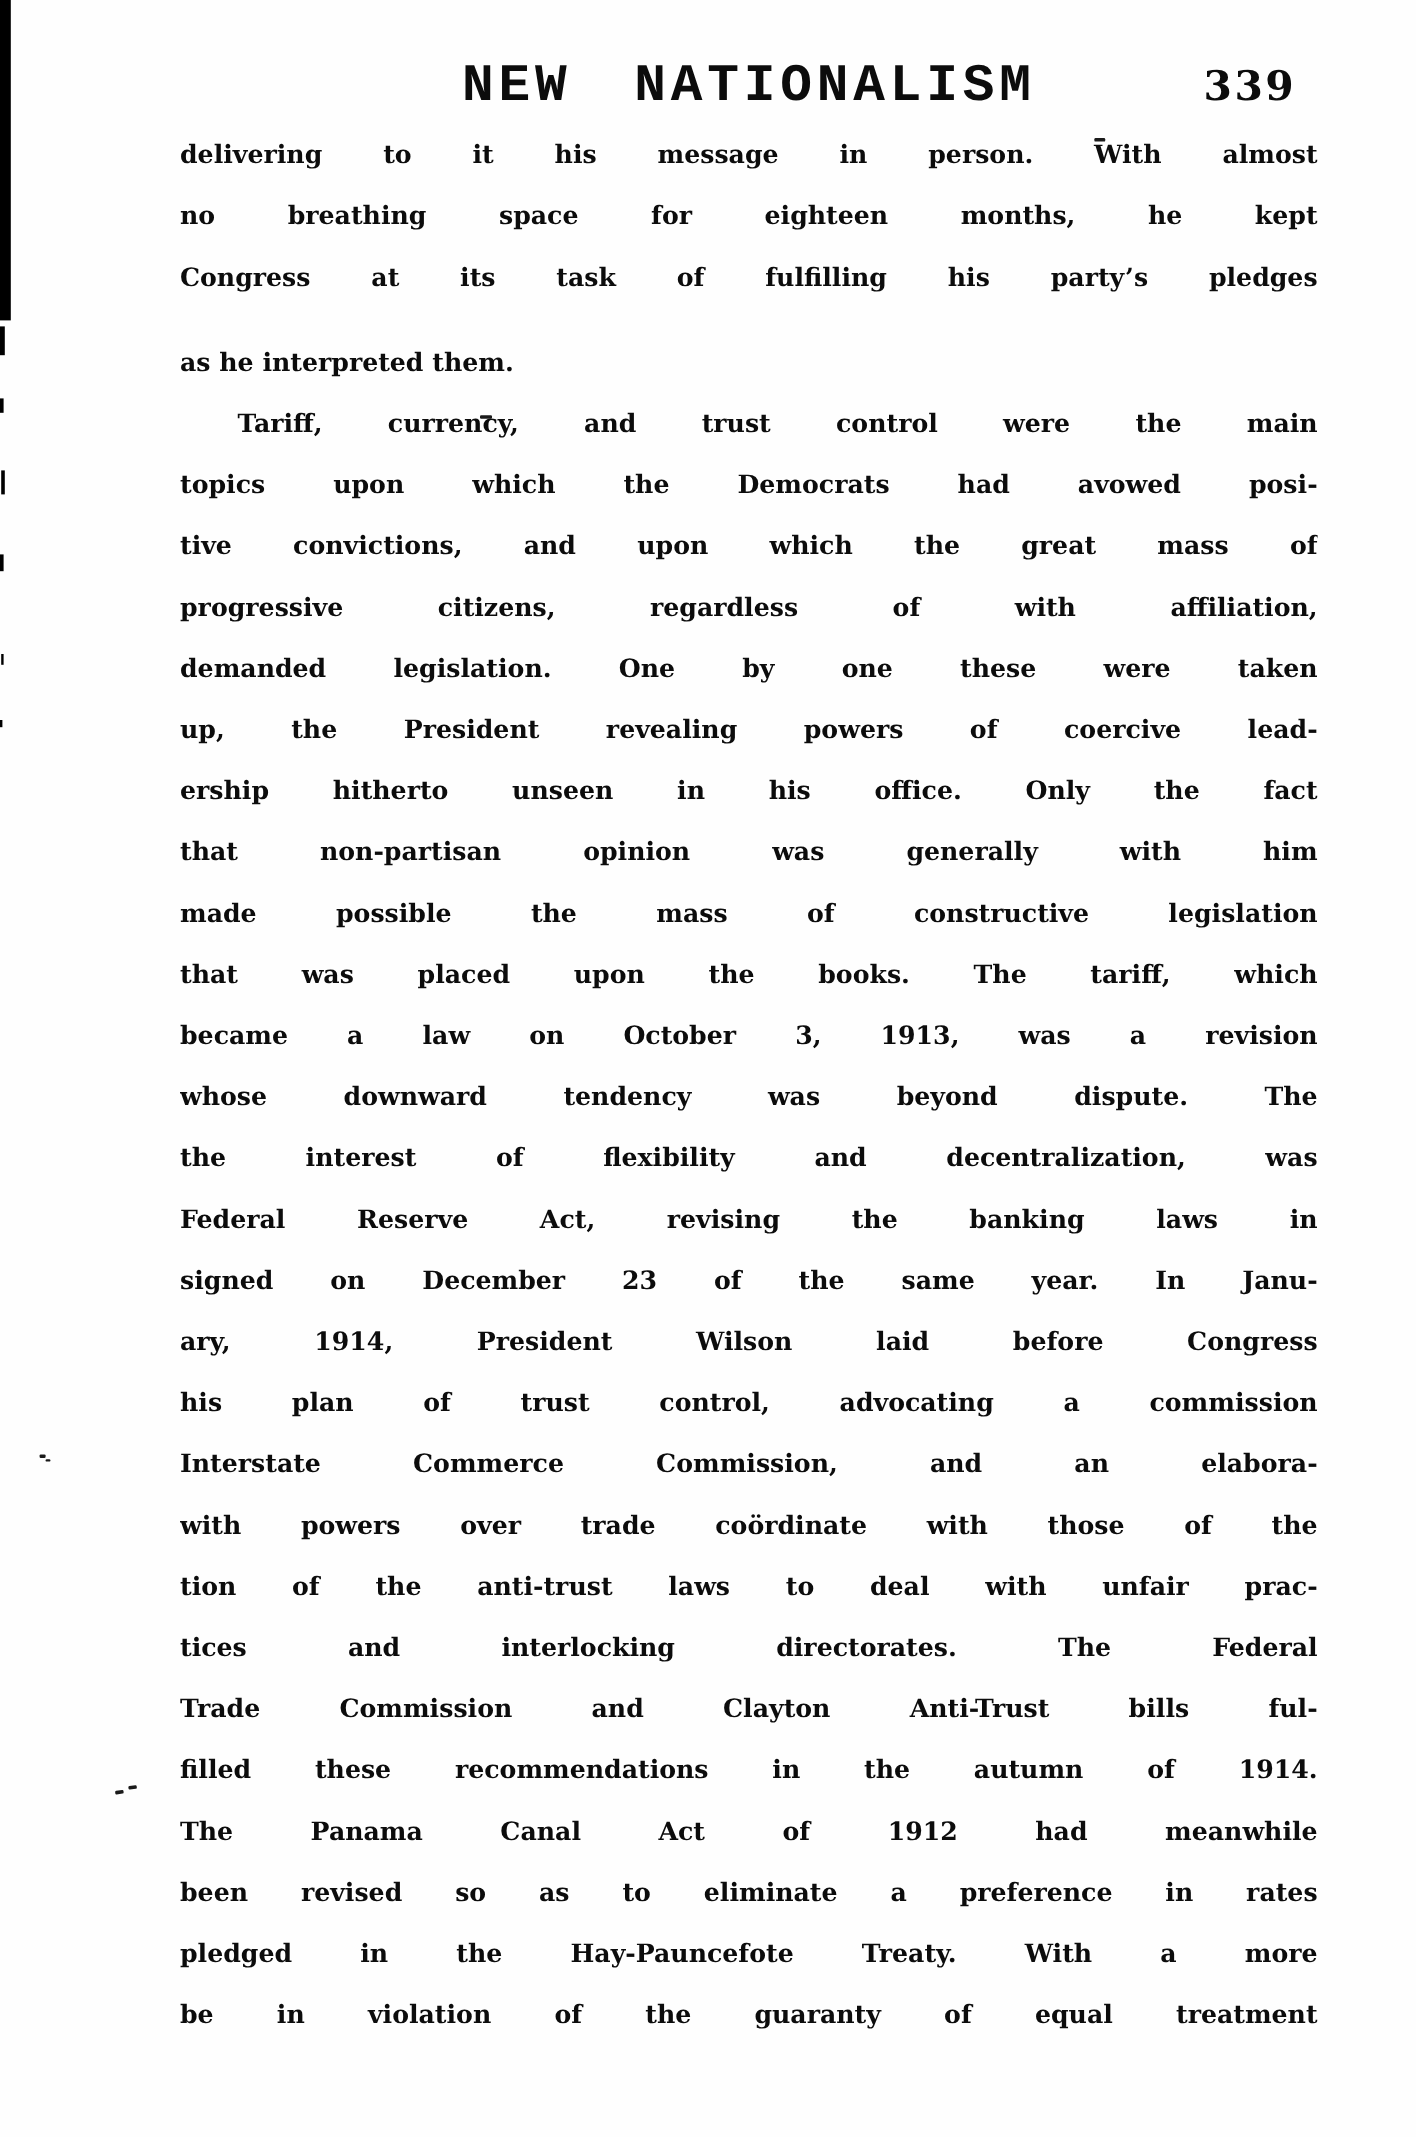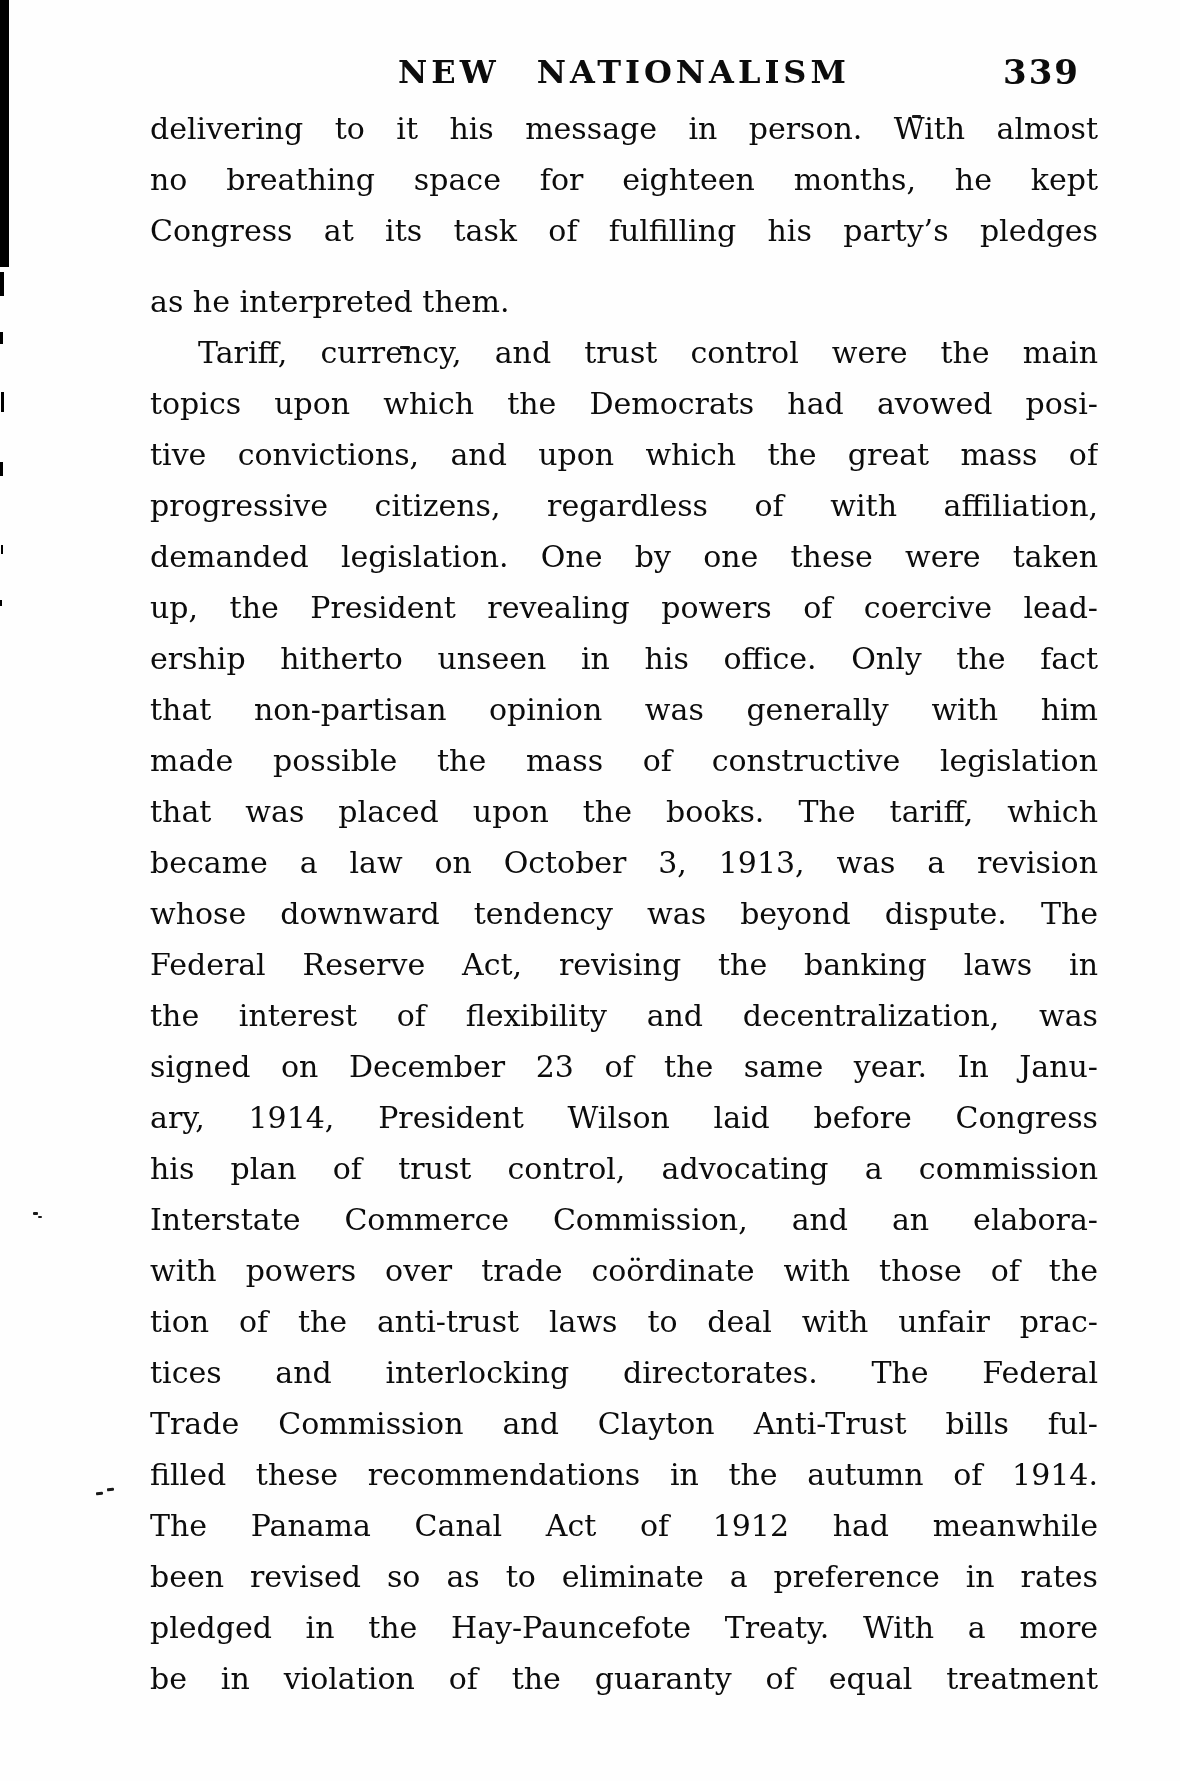--- a/index.html
+++ b/index.html
@@ -21,45 +21,46 @@
   .running-head {
     position: absolute;
     left: 150px;
     top: 50px;
     width: 948px;
     height: 44px;
   }
   .head-title {
     display: block;
     text-align: center;
-    font-size: 32px;
+    font-size: 44px;
     line-height: 44px;
     font-weight: 700;
     letter-spacing: 4px;
     word-spacing: 22px;
     white-space: nowrap;
+    font-family: Liberation Mono, monospace;
   }
   .page-num {
     position: absolute;
     right: 18px;
     top: 0px;
     font-size: 34px;
     line-height: 44px;
     font-weight: 700;
     letter-spacing: 2px;
   }
 
   
   .text-block {
     position: absolute;
     left: 150px;
     top: 103px;
     width: 948px;
-    font-size: 30px;
-    font-weight: 400;
+    font-size: 21px;
+    font-weight: 700;
     line-height: 51px;
   }
   .line {
     height: 51px;
     text-align: justify;
     text-align-last: justify;
     overflow: hidden;
     white-space: normal;
   }
   .line.para-end {
@@ -123,22 +124,22 @@
     <div class="line">tive convictions, and upon which the great mass of</div>
     <div class="line">progressive citizens, regardless of with affiliation,</div>
     <div class="line">demanded legislation. One by one these were taken</div>
     <div class="line">up, the President revealing powers of coercive lead-</div>
     <div class="line">ership hitherto unseen in his office. Only the fact</div>
     <div class="line">that non-partisan opinion was generally with him</div>
     <div class="line">made possible the mass of constructive legislation</div>
     <div class="line">that was placed upon the books. The tariff, which</div>
     <div class="line">became a law on October 3, 1913, was a revision</div>
     <div class="line">whose downward tendency was beyond dispute. The</div>
+    <div class="line">the interest of flexibility and decentralization, was</div>
     <div class="line">Federal Reserve Act, revising the banking laws in</div>
-    <div class="line">the interest of flexibility and decentralization, was</div>
     <div class="line">signed on December 23 of the same year. In Janu-</div>
     <div class="line">ary, 1914, President Wilson laid before Congress</div>
     <div class="line">his plan of trust control, advocating a commission</div>
     <div class="line">Interstate Commerce Commission, and an elabora-</div>
     <div class="line">with powers over trade coördinate with those of the</div>
     <div class="line">tion of the anti-trust laws to deal with unfair prac-</div>
     <div class="line">tices and interlocking directorates. The Federal</div>
     <div class="line">Trade Commission and Clayton Anti-Trust bills ful-</div>
     <div class="line">filled these recommendations in the autumn of 1914.</div>
     <div class="line">The Panama Canal Act of 1912 had meanwhile</div>

